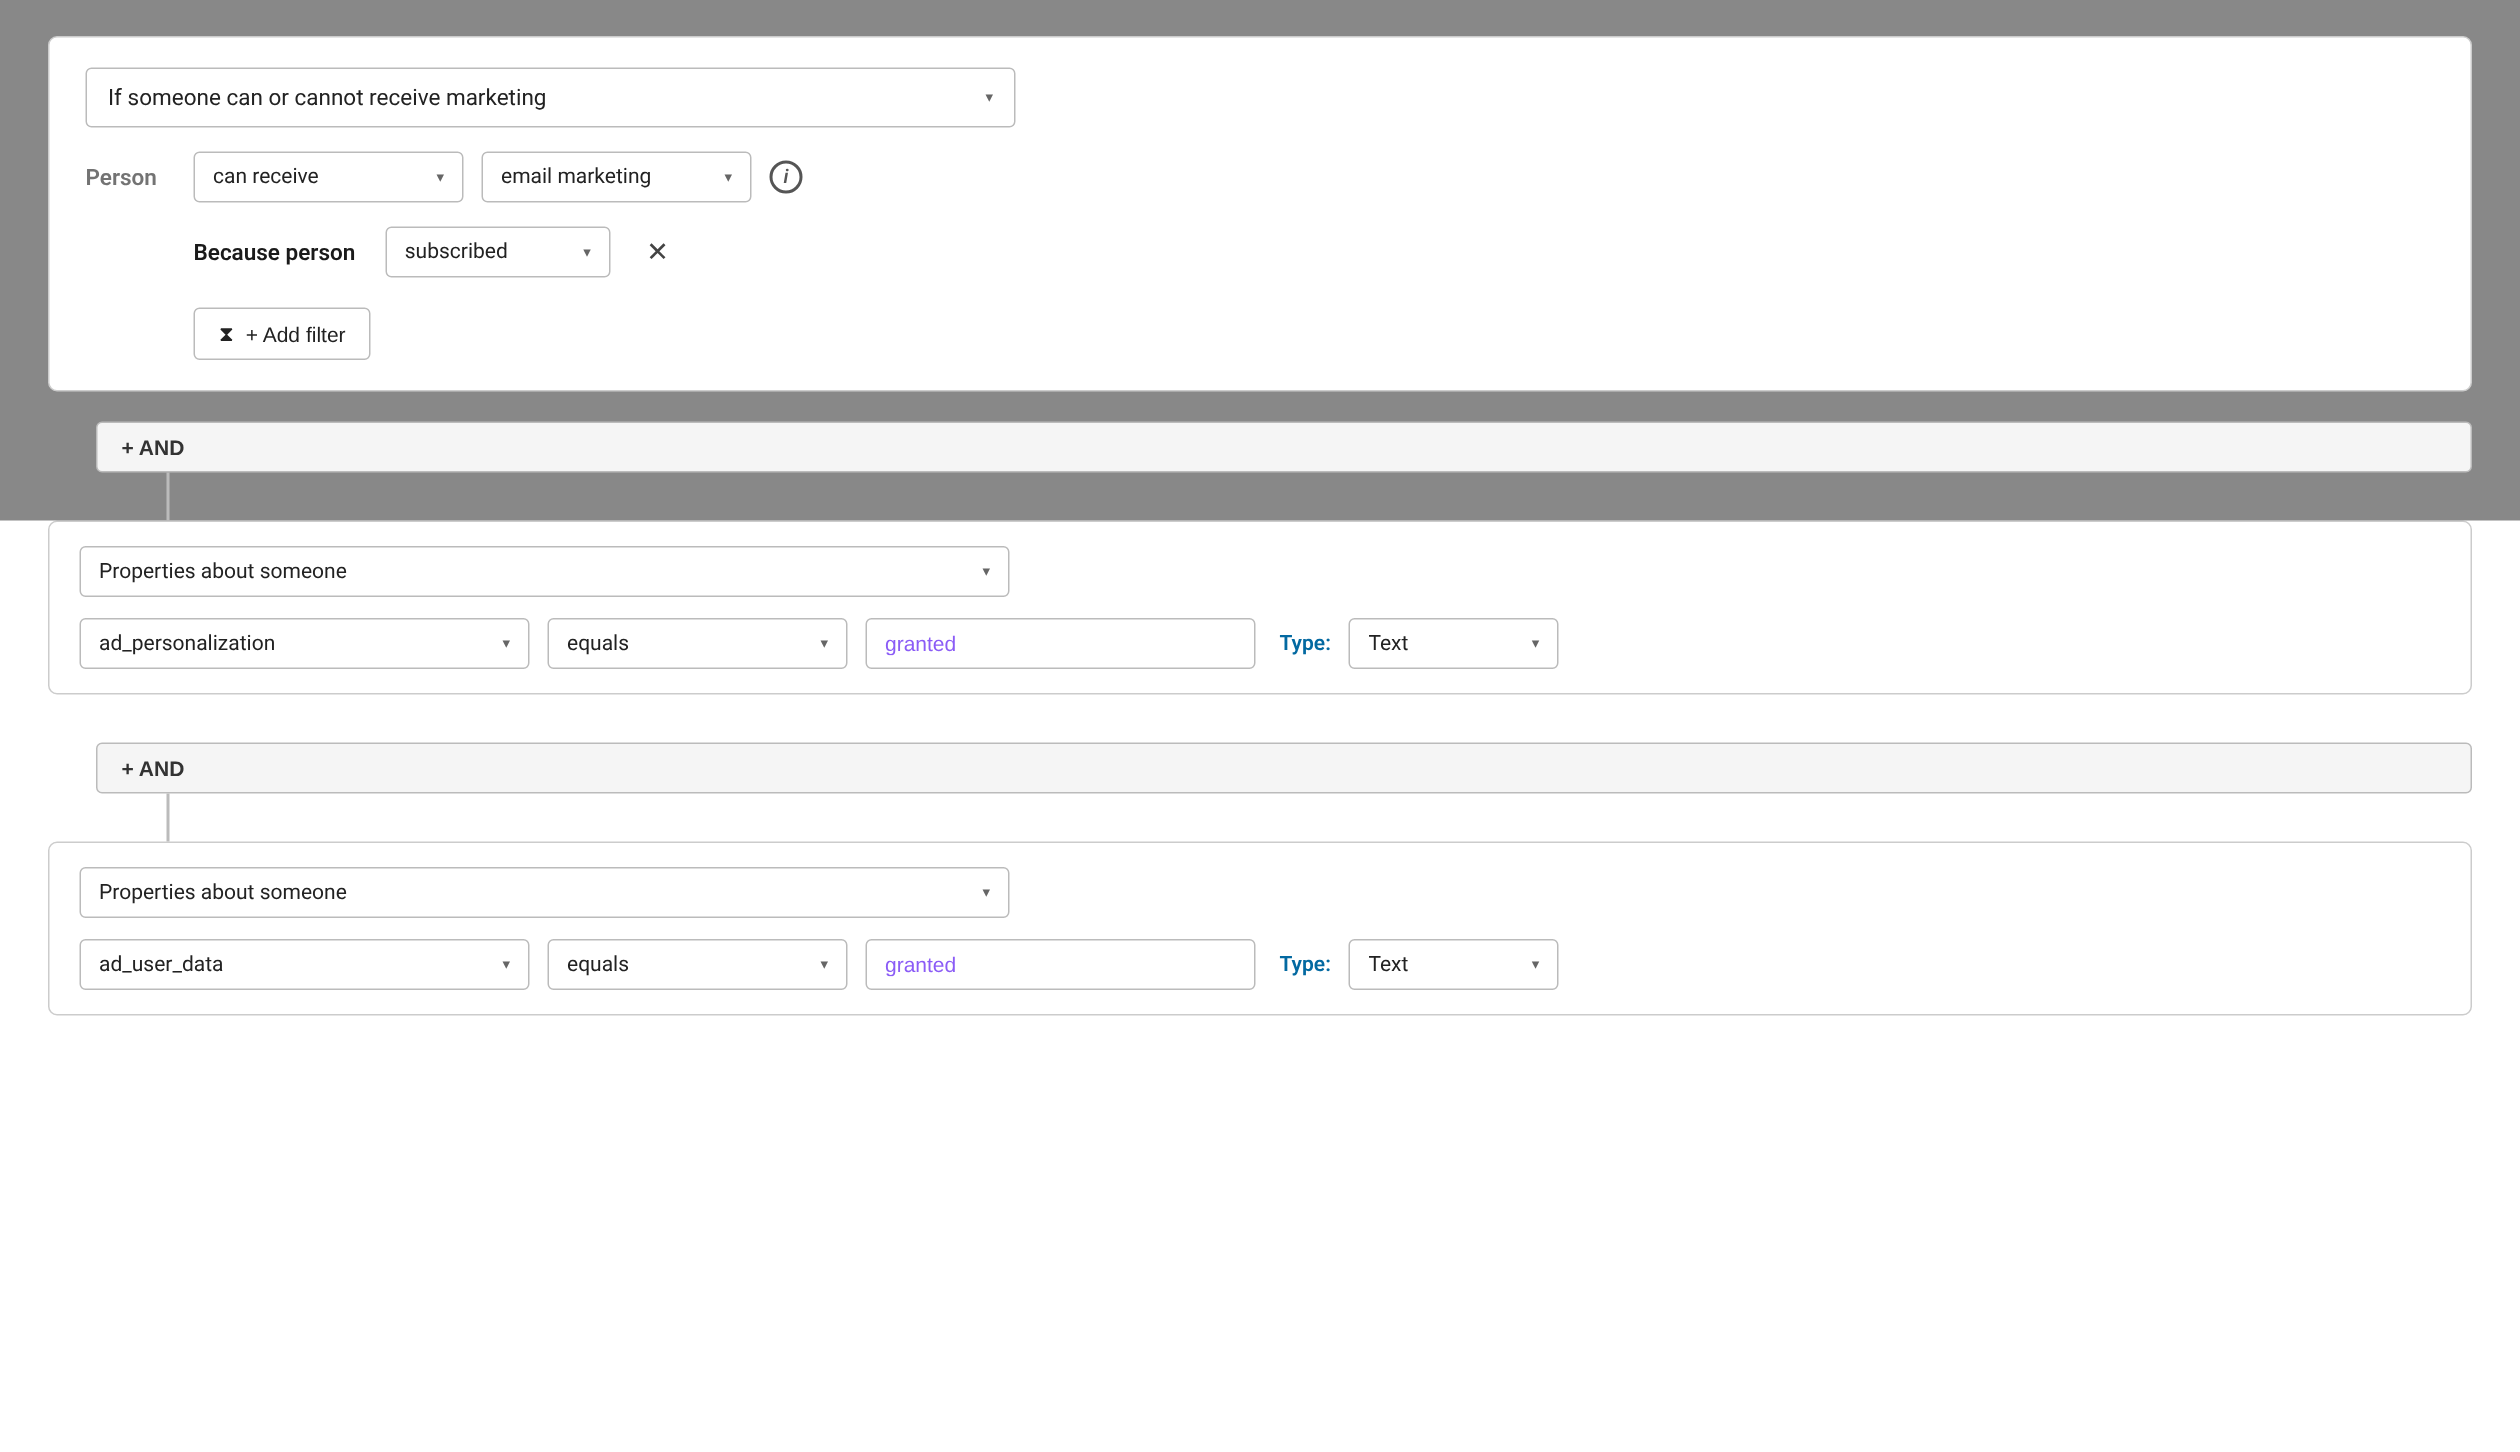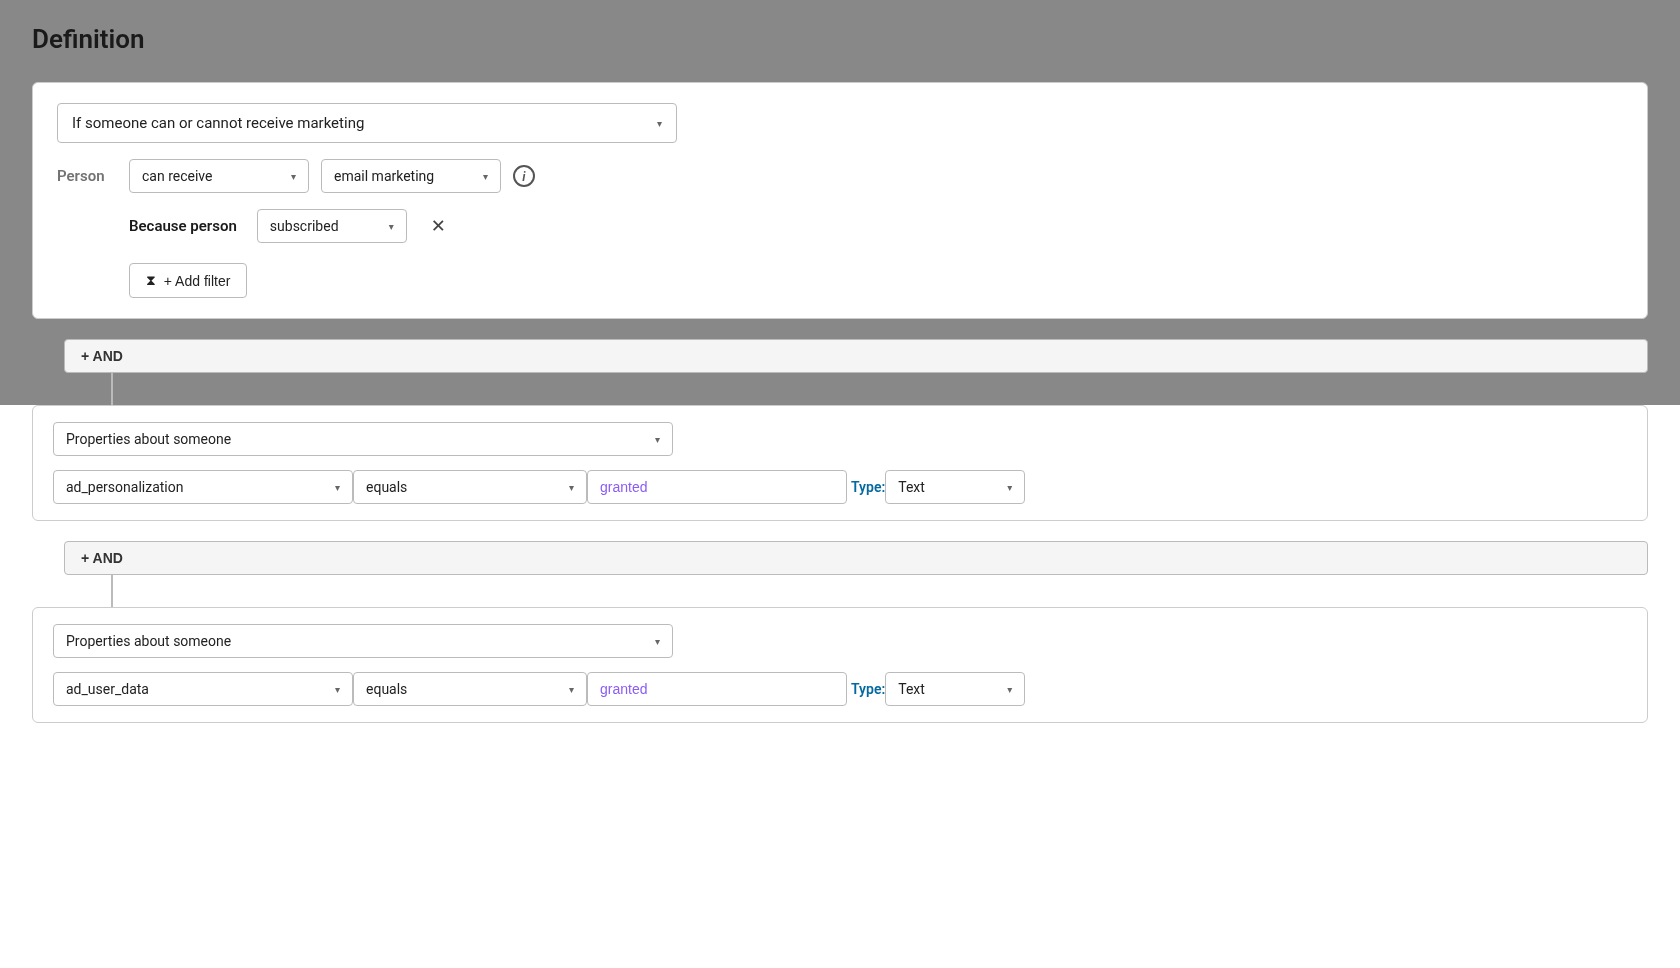--- a/index.html
+++ b/index.html
@@ -188,38 +188,39 @@
       padding: 0 32px 32px 32px;
       flex: 1;
     }
 
     
     .condition-block {
       border: 1px solid #ccc;
       border-radius: 6px;
       padding: 16px 20px;
       background: #fff;
-      margin-bottom: 0;
+      margin-bottom: 12px;
     }
 
     .condition-dropdown-row {
       margin-bottom: 14px;
     }
 
     .condition-inputs-row {
       display: flex;
       align-items: center;
+      gap: 12px;
     }
 
     .property-dropdown {
       width: 300px;
     }
 
     .operator-dropdown {
-      width: 234px;
+      width: 200px;
     }
 
     .value-input {
       width: 260px;
       border: 1px solid #bbb;
       border-radius: 4px;
       padding: 8px 12px;
       font-size: 14px;
       color: #8b5cf6;
     }
@@ -239,21 +240,20 @@
       display: flex;
       flex-direction: column;
     }
   </style>
 </head>
 <body>
 
 <div class="page-container">
 
   <div class="top-section">
-    <h1 class="page-title">Definition</h1>
 
     <div class="card">
       
       <div class="condition-dropdown-row">
         <div class="dropdown large-dropdown">
           <span>If someone can or cannot receive marketing</span>
           <span class="dropdown-arrow">▾</span>
         </div>
       </div>
 

